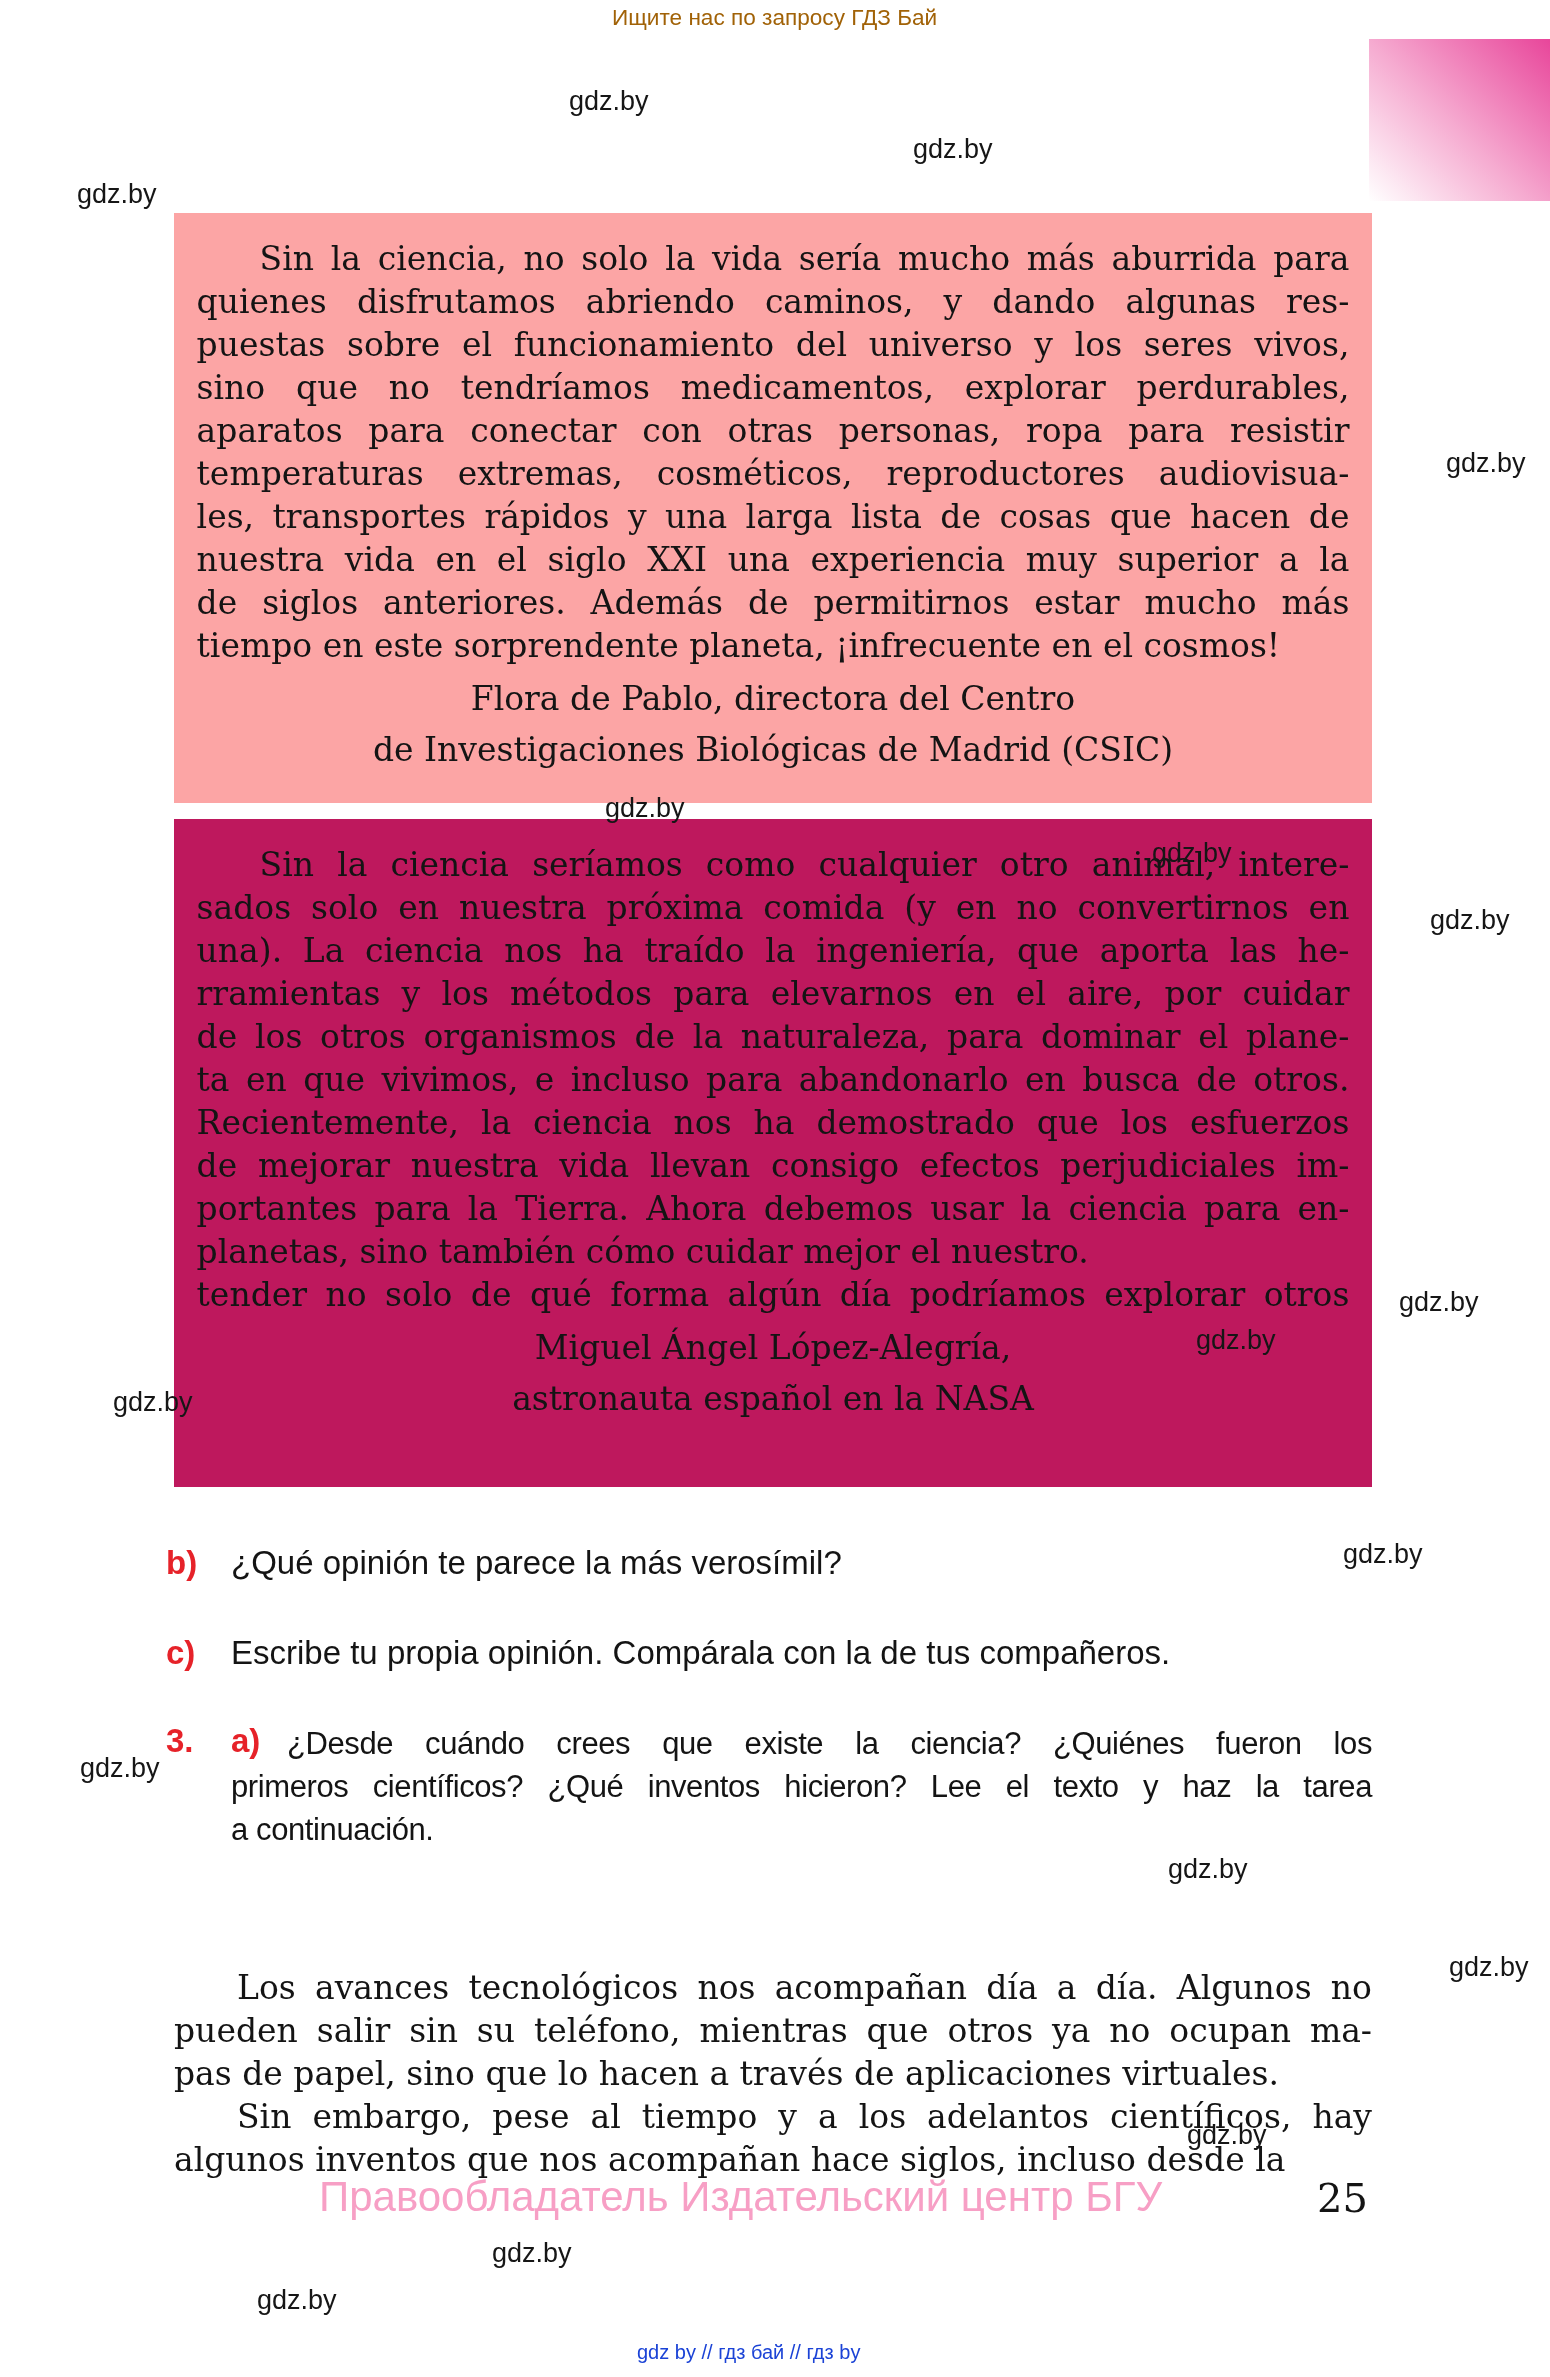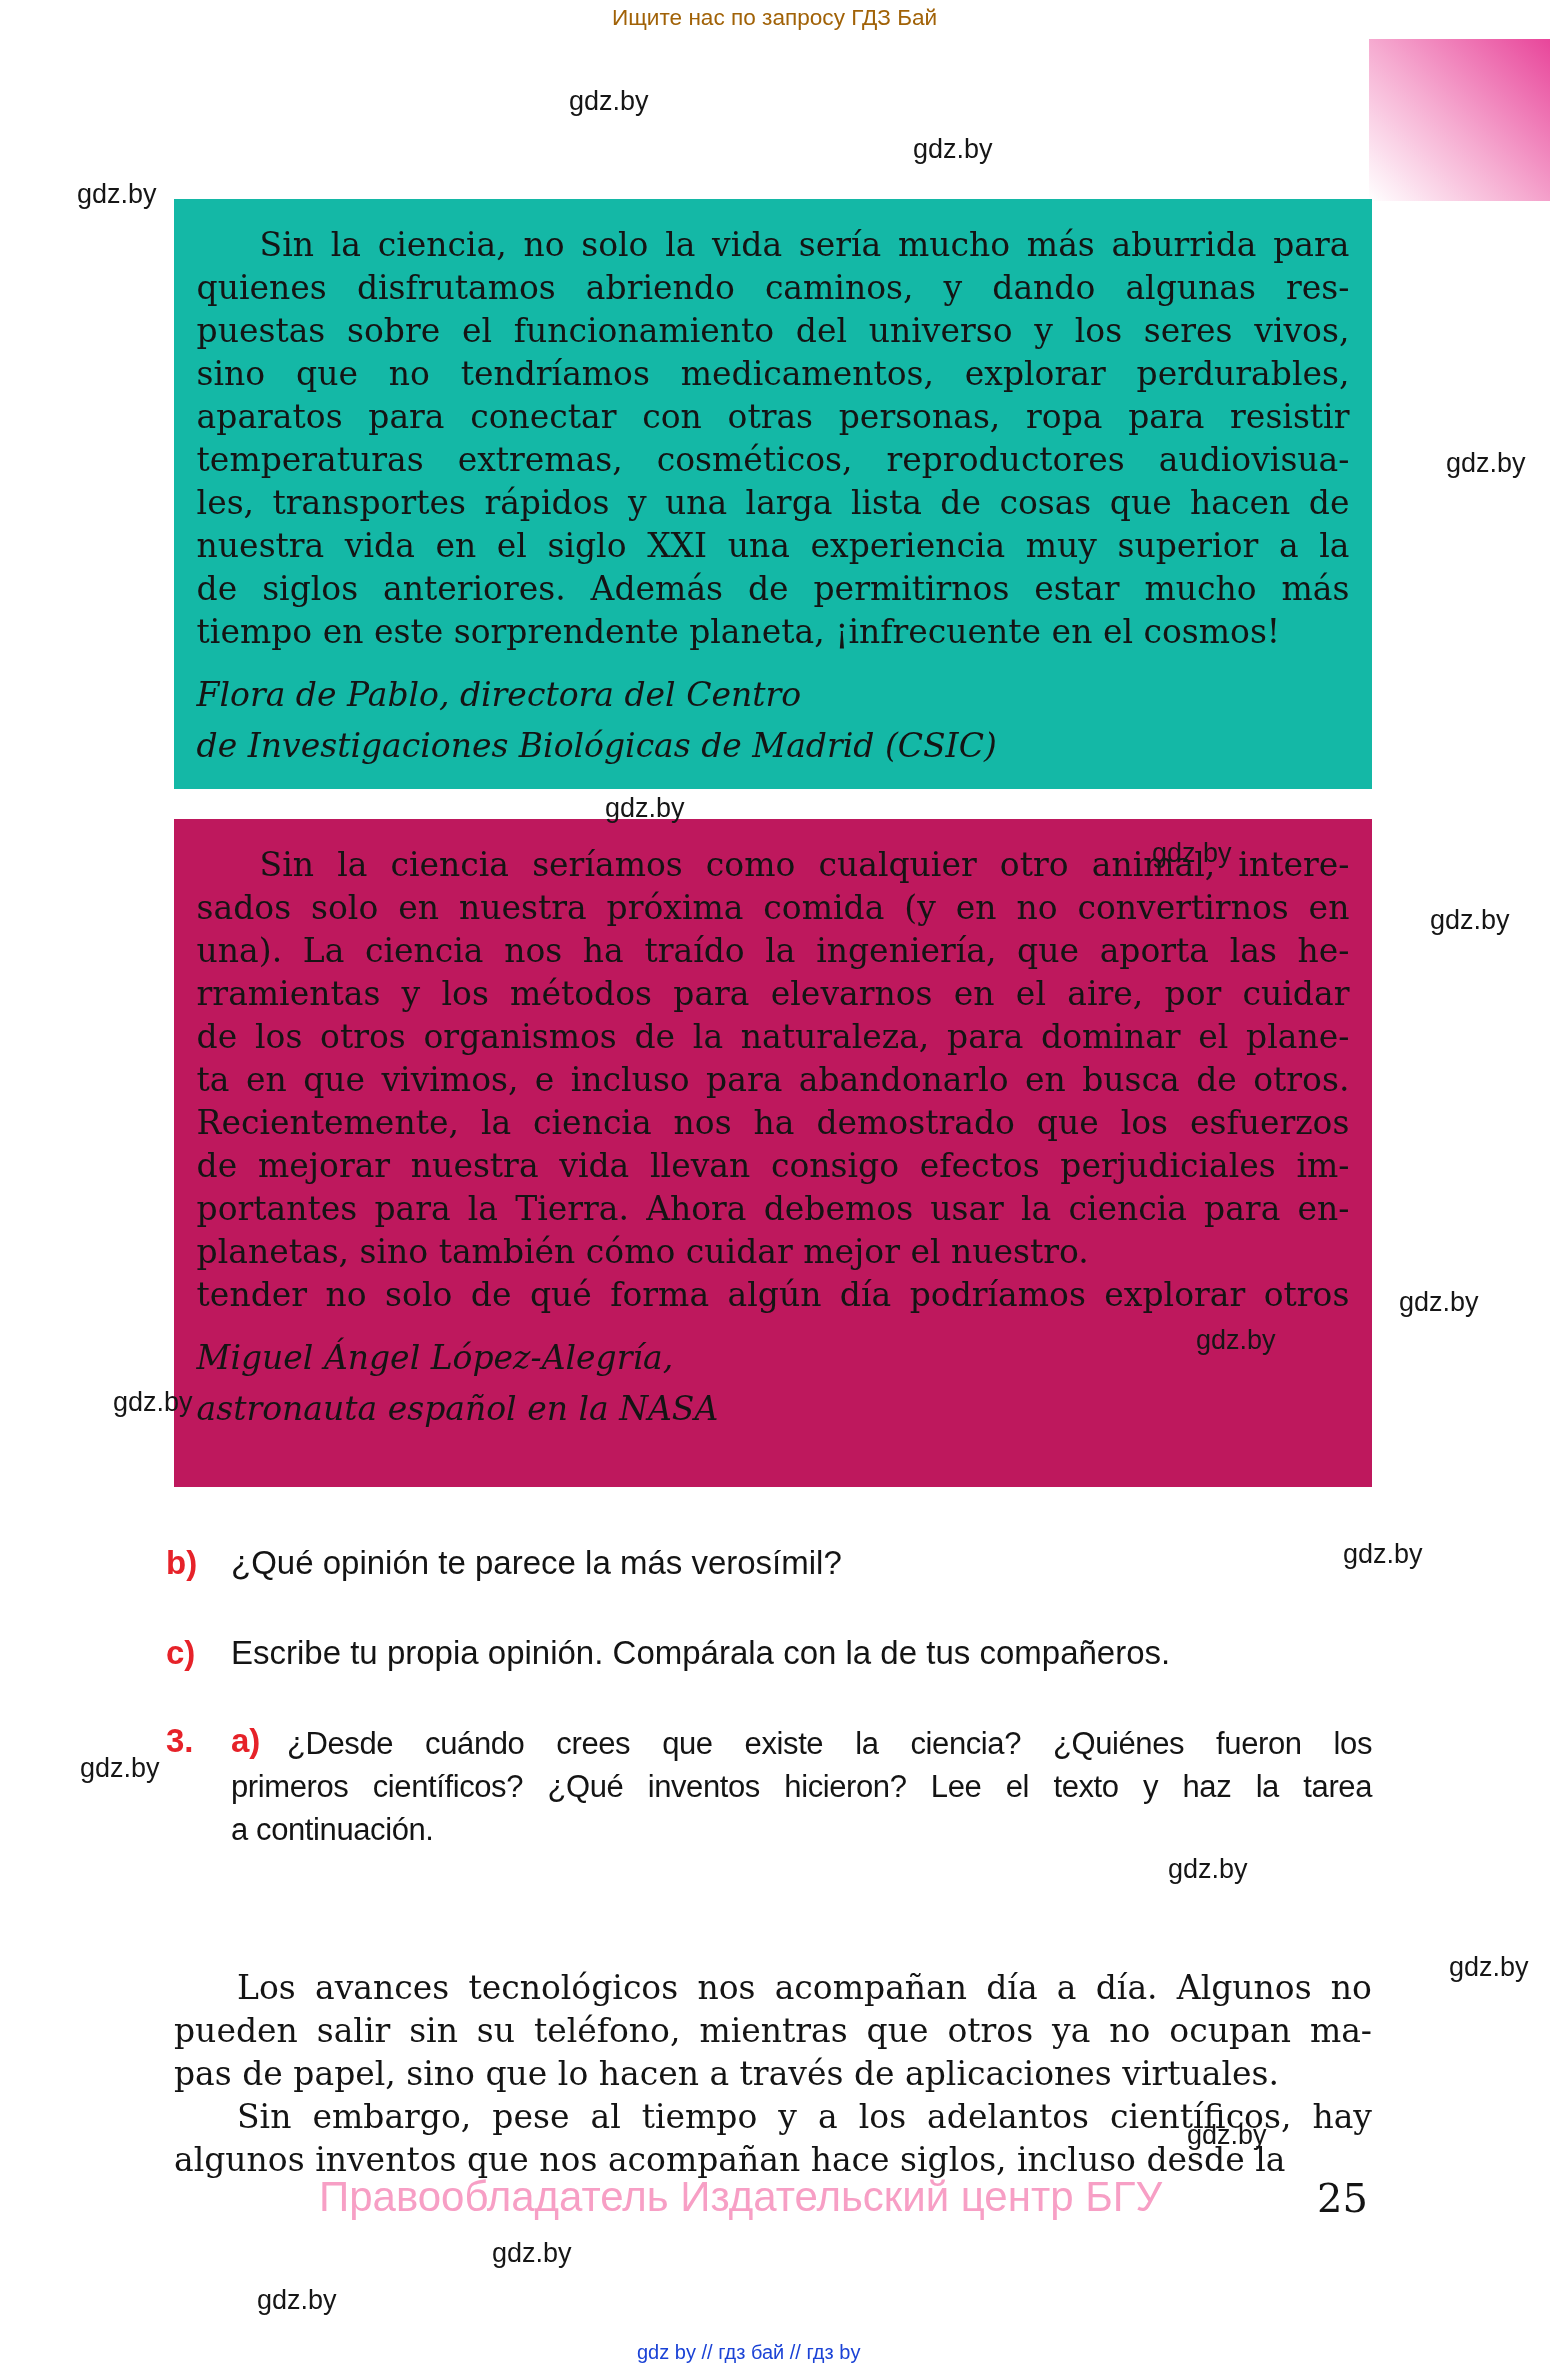--- a/index.html
+++ b/index.html
@@ -10,26 +10,26 @@
   .banner{position:absolute;left:612px;top:4.5px;font-size:22.6px;color:#a16207;white-space:nowrap;}
 
   
   .pink-square{position:absolute;left:1369px;top:39px;width:182px;height:162px;
                background:linear-gradient(45deg,#ffffff 0%,#f6aed2 45%,#e8459a 100%);}
 
   
   .quote{position:absolute;left:174px;width:1198px;box-sizing:border-box;
          padding:23.5px 22.6px 0 22.6px;font-family:"DejaVu Serif","Liberation Serif",serif;
          font-size:33px;color:#141414;}
-  .quote.green{top:199px;height:590px;background:#14b8a6;}
+  .quote.green{top:213px;height:590px;background:#fca5a5;}
   .quote.orange{top:819px;height:668px;background:#be185d;}
   .tline{line-height:43px;text-align:justify;text-align-last:justify;white-space:normal;}
   .tline.last{text-align-last:left;}
   .indent-first .tline.first{text-indent:63px;}
-  .attr{margin-top:16px;line-height:51px;font-style:italic;text-align:left;}
+  .attr{margin-top:6px;line-height:51px;text-align:center;}
 
   
   .q{position:absolute;left:231px;width:1141px;font-size:33px;line-height:40px;}
   .q .marker{position:absolute;left:-65px;top:0;color:#e62229;font-weight:bold;}
   .q-b{top:1543px;}
   .q-c{top:1633px;}
 
   .item3{position:absolute;left:231px;top:1722px;width:1141px;}
   .item3 .num{position:absolute;left:-65px;top:0;color:#e62229;font-weight:bold;font-size:33px;}
   .item3 .marker-a{position:absolute;left:0;top:0;color:#e62229;font-weight:bold;font-size:33px;}

